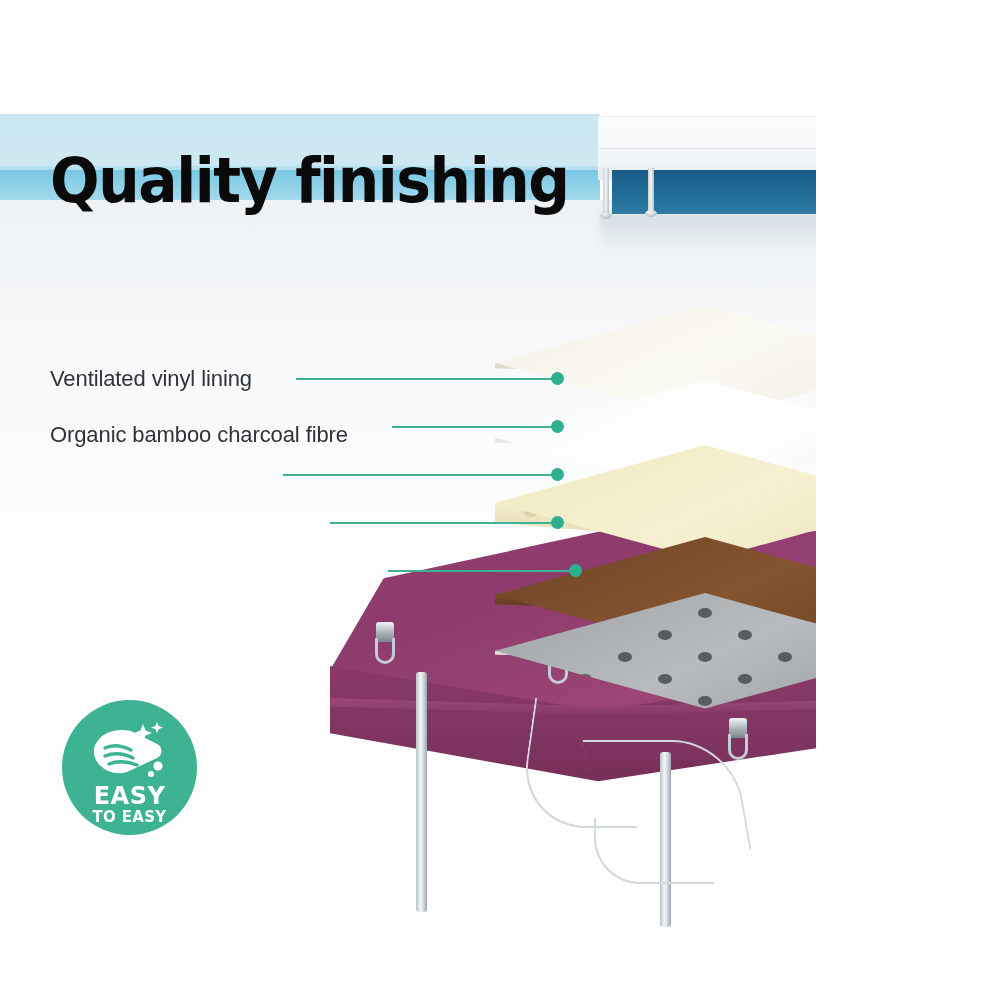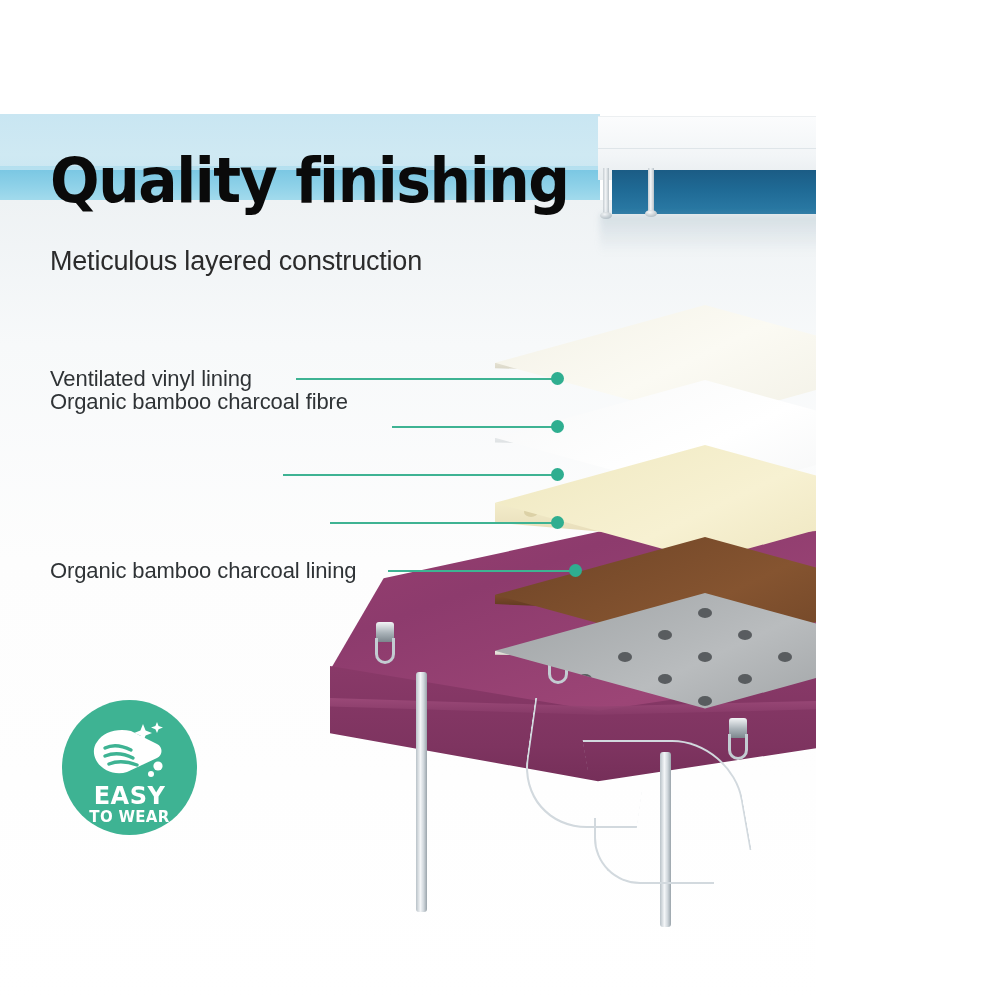--- a/index.html
+++ b/index.html
@@ -186,21 +186,20 @@
   <div class="cabinet-seam"></div>
   <div class="cabinet-seam2"></div>
   <div class="cabinet-base"></div>
   <div class="cab-leg l1"></div>
   <div class="cab-leg l2"></div>
   <div class="cab-foot f1"></div>
   <div class="cab-foot f2"></div>
   <div class="floor-reflect"></div>
 
   <div class="title">Quality finishing</div>
-  <div class="subtitle">Meticulous layered construction</div>
 
   <div class="bed">
     <div class="bed-top"></div>
     <div class="bed-side"></div>
     <div class="bed-edge"></div>
 
     <div class="latch" style="left:42px;  top:122px;">
       <div class="body"></div>
       <div class="ring"></div>
     </div>
@@ -293,50 +292,47 @@
   </div>
 
   <div class="labels">
 
     <div class="label-row" style="top:366px;">
       <span class="txt">Ventilated vinyl lining</span>
     </div>
     <div class="leader" style="left:296px; top:378px; width:262px;"></div>
     <div class="leader-dot" style="left:551px; top:372px;"></div>
 
-    <div class="label-row" style="top:389px;">
+    <div class="label-row" style="top:422px;">
       <span class="txt">Organic bamboo charcoal fibre</span>
     </div>
     <div class="leader" style="left:392px; top:426px; width:166px;"></div>
     <div class="leader-dot" style="left:551px; top:420px;"></div>
 
     <div class="leader" style="left:283px; top:474px; width:275px;"></div>
     <div class="leader-dot" style="left:551px; top:468px;"></div>
 
     <div class="leader" style="left:330px; top:522px; width:228px;"></div>
     <div class="leader-dot" style="left:551px; top:516px;"></div>
 
-    <div class="label-row" style="top:558px;">
-      <span class="txt">Organic bamboo charcoal lining</span>
-    </div>
     <div class="leader" style="left:388px; top:570px; width:188px;"></div>
     <div class="leader-dot" style="left:569px; top:564px;"></div>
   </div>
 
   <div class="badge b1">
     <svg class="glyph" width="86" height="56" viewBox="0 0 86 56">
       <g fill="#ffffff">
         <path d="M10 20 C16 10, 30 6, 44 9 L70 22 C76 25, 76 33, 70 36 L40 50 C28 54, 14 48, 9 38 C6 32, 6 25, 10 20 Z"></path>
         <path d="M18 26 C26 22, 36 24, 44 28" stroke="#3eb393" stroke-width="3.4" fill="none" stroke-linecap="round"></path>
         <path d="M18 34 C28 30, 38 32, 46 36" stroke="#3eb393" stroke-width="3.4" fill="none" stroke-linecap="round"></path>
         <path d="M22 42 C32 38, 42 40, 50 43" stroke="#3eb393" stroke-width="3.4" fill="none" stroke-linecap="round"></path>
         <path d="M56 2 l2.6 6.4 L65 11 l-6.4 2.6 L56 20 l-2.6-6.4 L47 11 l6.4-2.6 Z"></path>
         <path d="M70 0 l1.6 4 L76 5.6 l-4.4 1.6 L70 11 l-1.6-3.8 L64 5.6 l4.4-1.6 Z"></path>
         <circle cx="71" cy="44" r="4.6"></circle>
         <circle cx="64" cy="52" r="3"></circle>
       </g>
     </svg>
     <div class="cap big">EASY</div>
-    <div class="cap small">TO WEAR</div>
+    <div class="cap small">TO EASY</div>
   </div>
 
 
 </div>
 
 </body></html>

